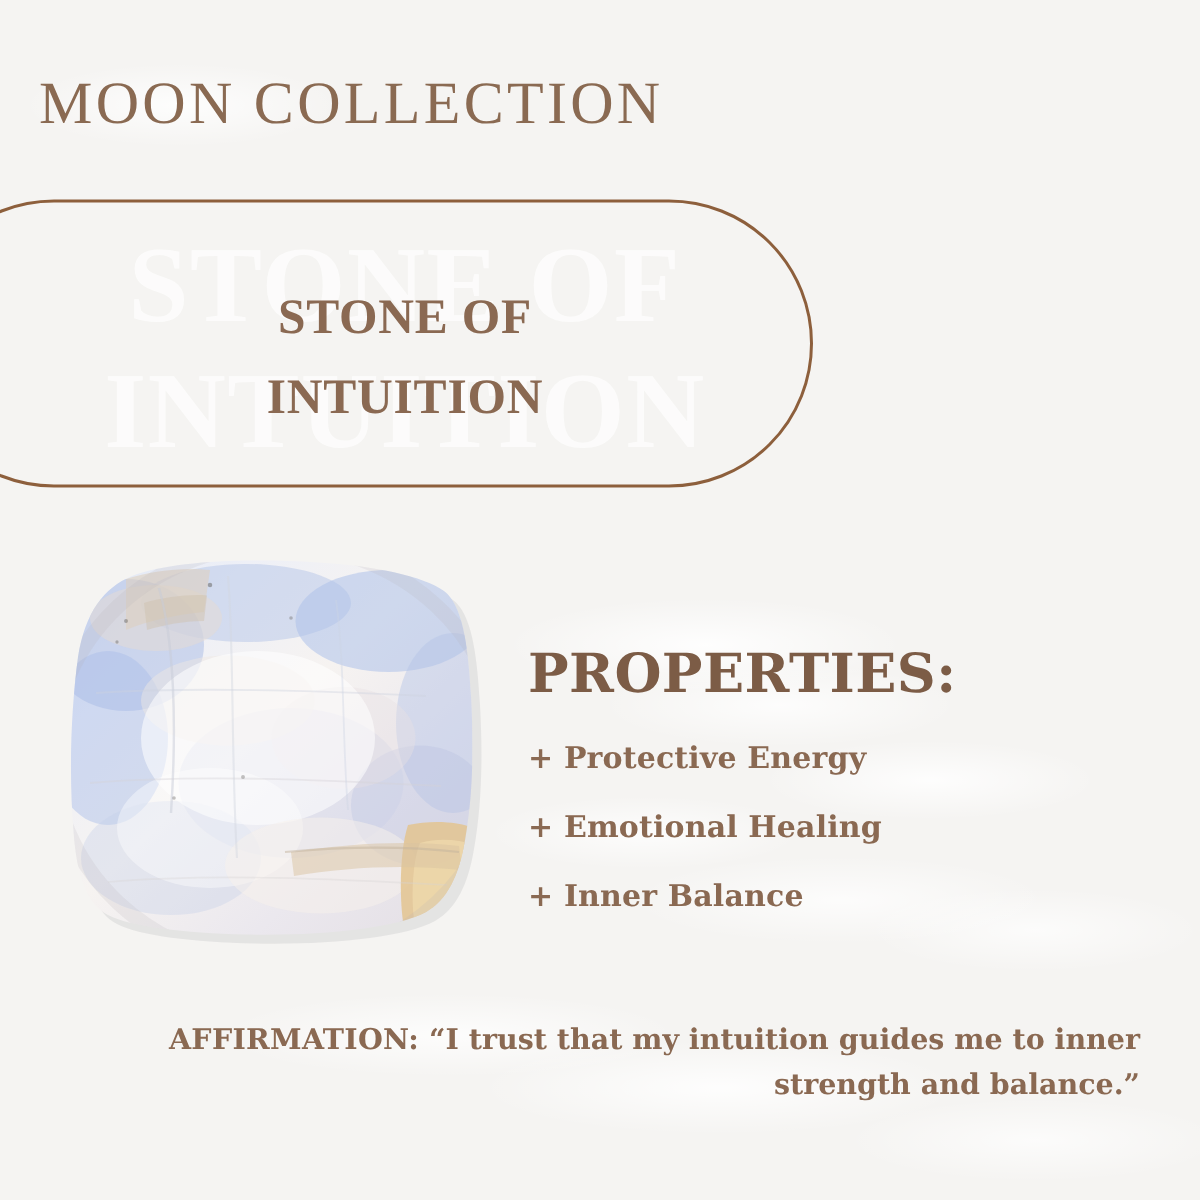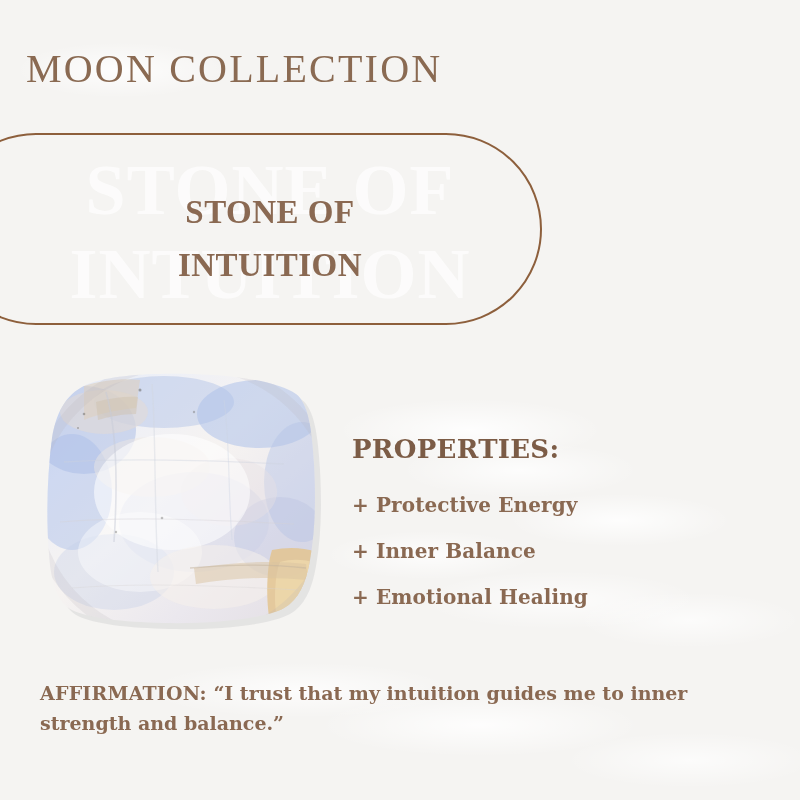--- a/index.html
+++ b/index.html
@@ -99,42 +99,42 @@
 
   
   .properties {
     position:absolute;
     left:352px; top:430px;
     z-index:5;
   }
   .properties-title {
     font-family:"DejaVu Serif", serif;
     font-weight:bold;
-    font-size:26px;
+    font-size:36px;
     line-height:38px;
     letter-spacing:.3px;
     color:#7c5c46;
     margin-bottom:14px;
   }
   .prop-item {
     font-family:"DejaVu Serif", serif;
     font-weight:bold;
     font-size:20px;
     line-height:46px;
     letter-spacing:.1px;
     color:#8a6952;
     white-space:nowrap;
   }
 
   
   .affirmation {
     position:absolute;
     left:40px; top:678px;
     width:720px;
-    text-align:left;
+    text-align:right;
     font-family:"DejaVu Serif", serif;
     font-weight:bold;
     font-size:19px;
     line-height:30px;
     color:#8a6952;
     z-index:5;
   }
   .affirmation .aff-label { letter-spacing:.2px; }
 </style>
 </head>
@@ -227,21 +227,21 @@
 
         <path d="M0,0 L282,0 L282,262 L0,262 Z" fill="none"></path>
         <ellipse cx="141" cy="131" rx="150" ry="140" fill="none" stroke="#b9b4b8" stroke-width="10" opacity=".18"></ellipse>
       </g>
     </svg>
   </div>
 
   <div class="properties">
     <div class="properties-title">PROPERTIES:</div>
     <div class="prop-item">+ Protective Energy</div>
+    <div class="prop-item">+ Emotional Healing</div>
     <div class="prop-item">+ Inner Balance</div>
-    <div class="prop-item">+ Emotional Healing</div>
   </div>
 
   <div class="affirmation">
     <span class="aff-label">AFFIRMATION:</span><span> “I trust that my intuition guides me to inner strength and balance.”</span>
   </div>
 
 </div>
 
 </body></html>

